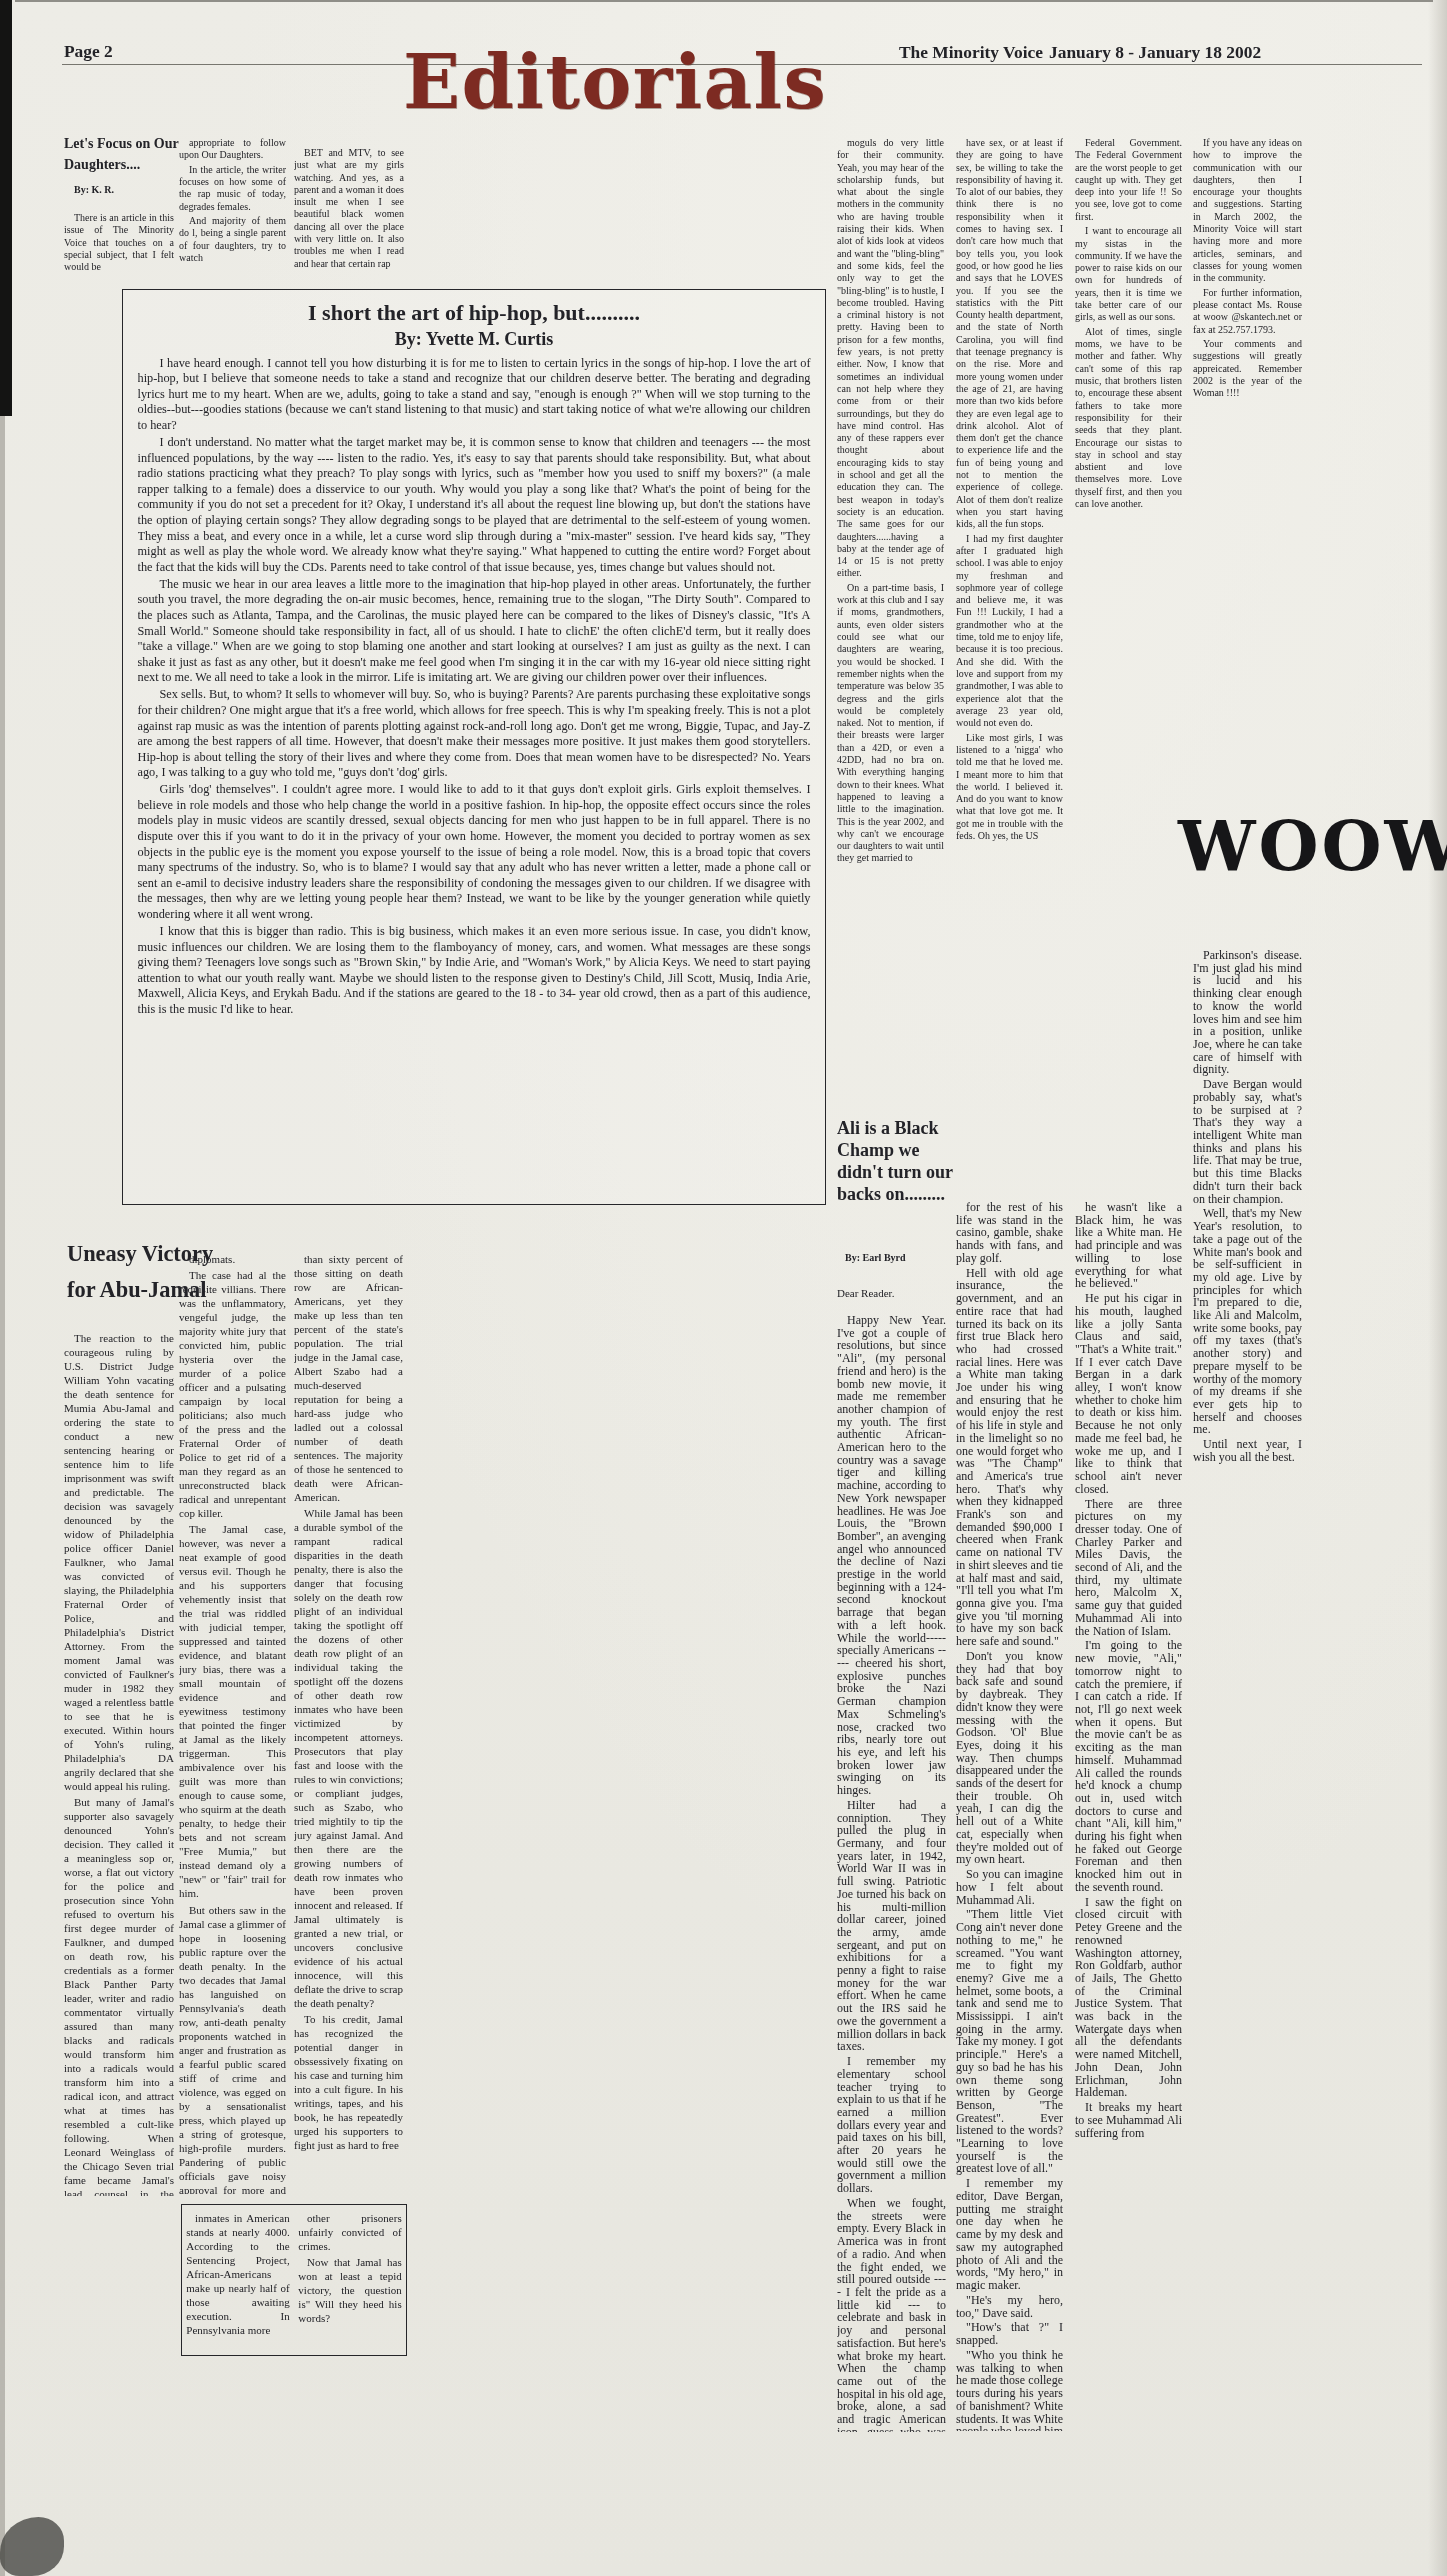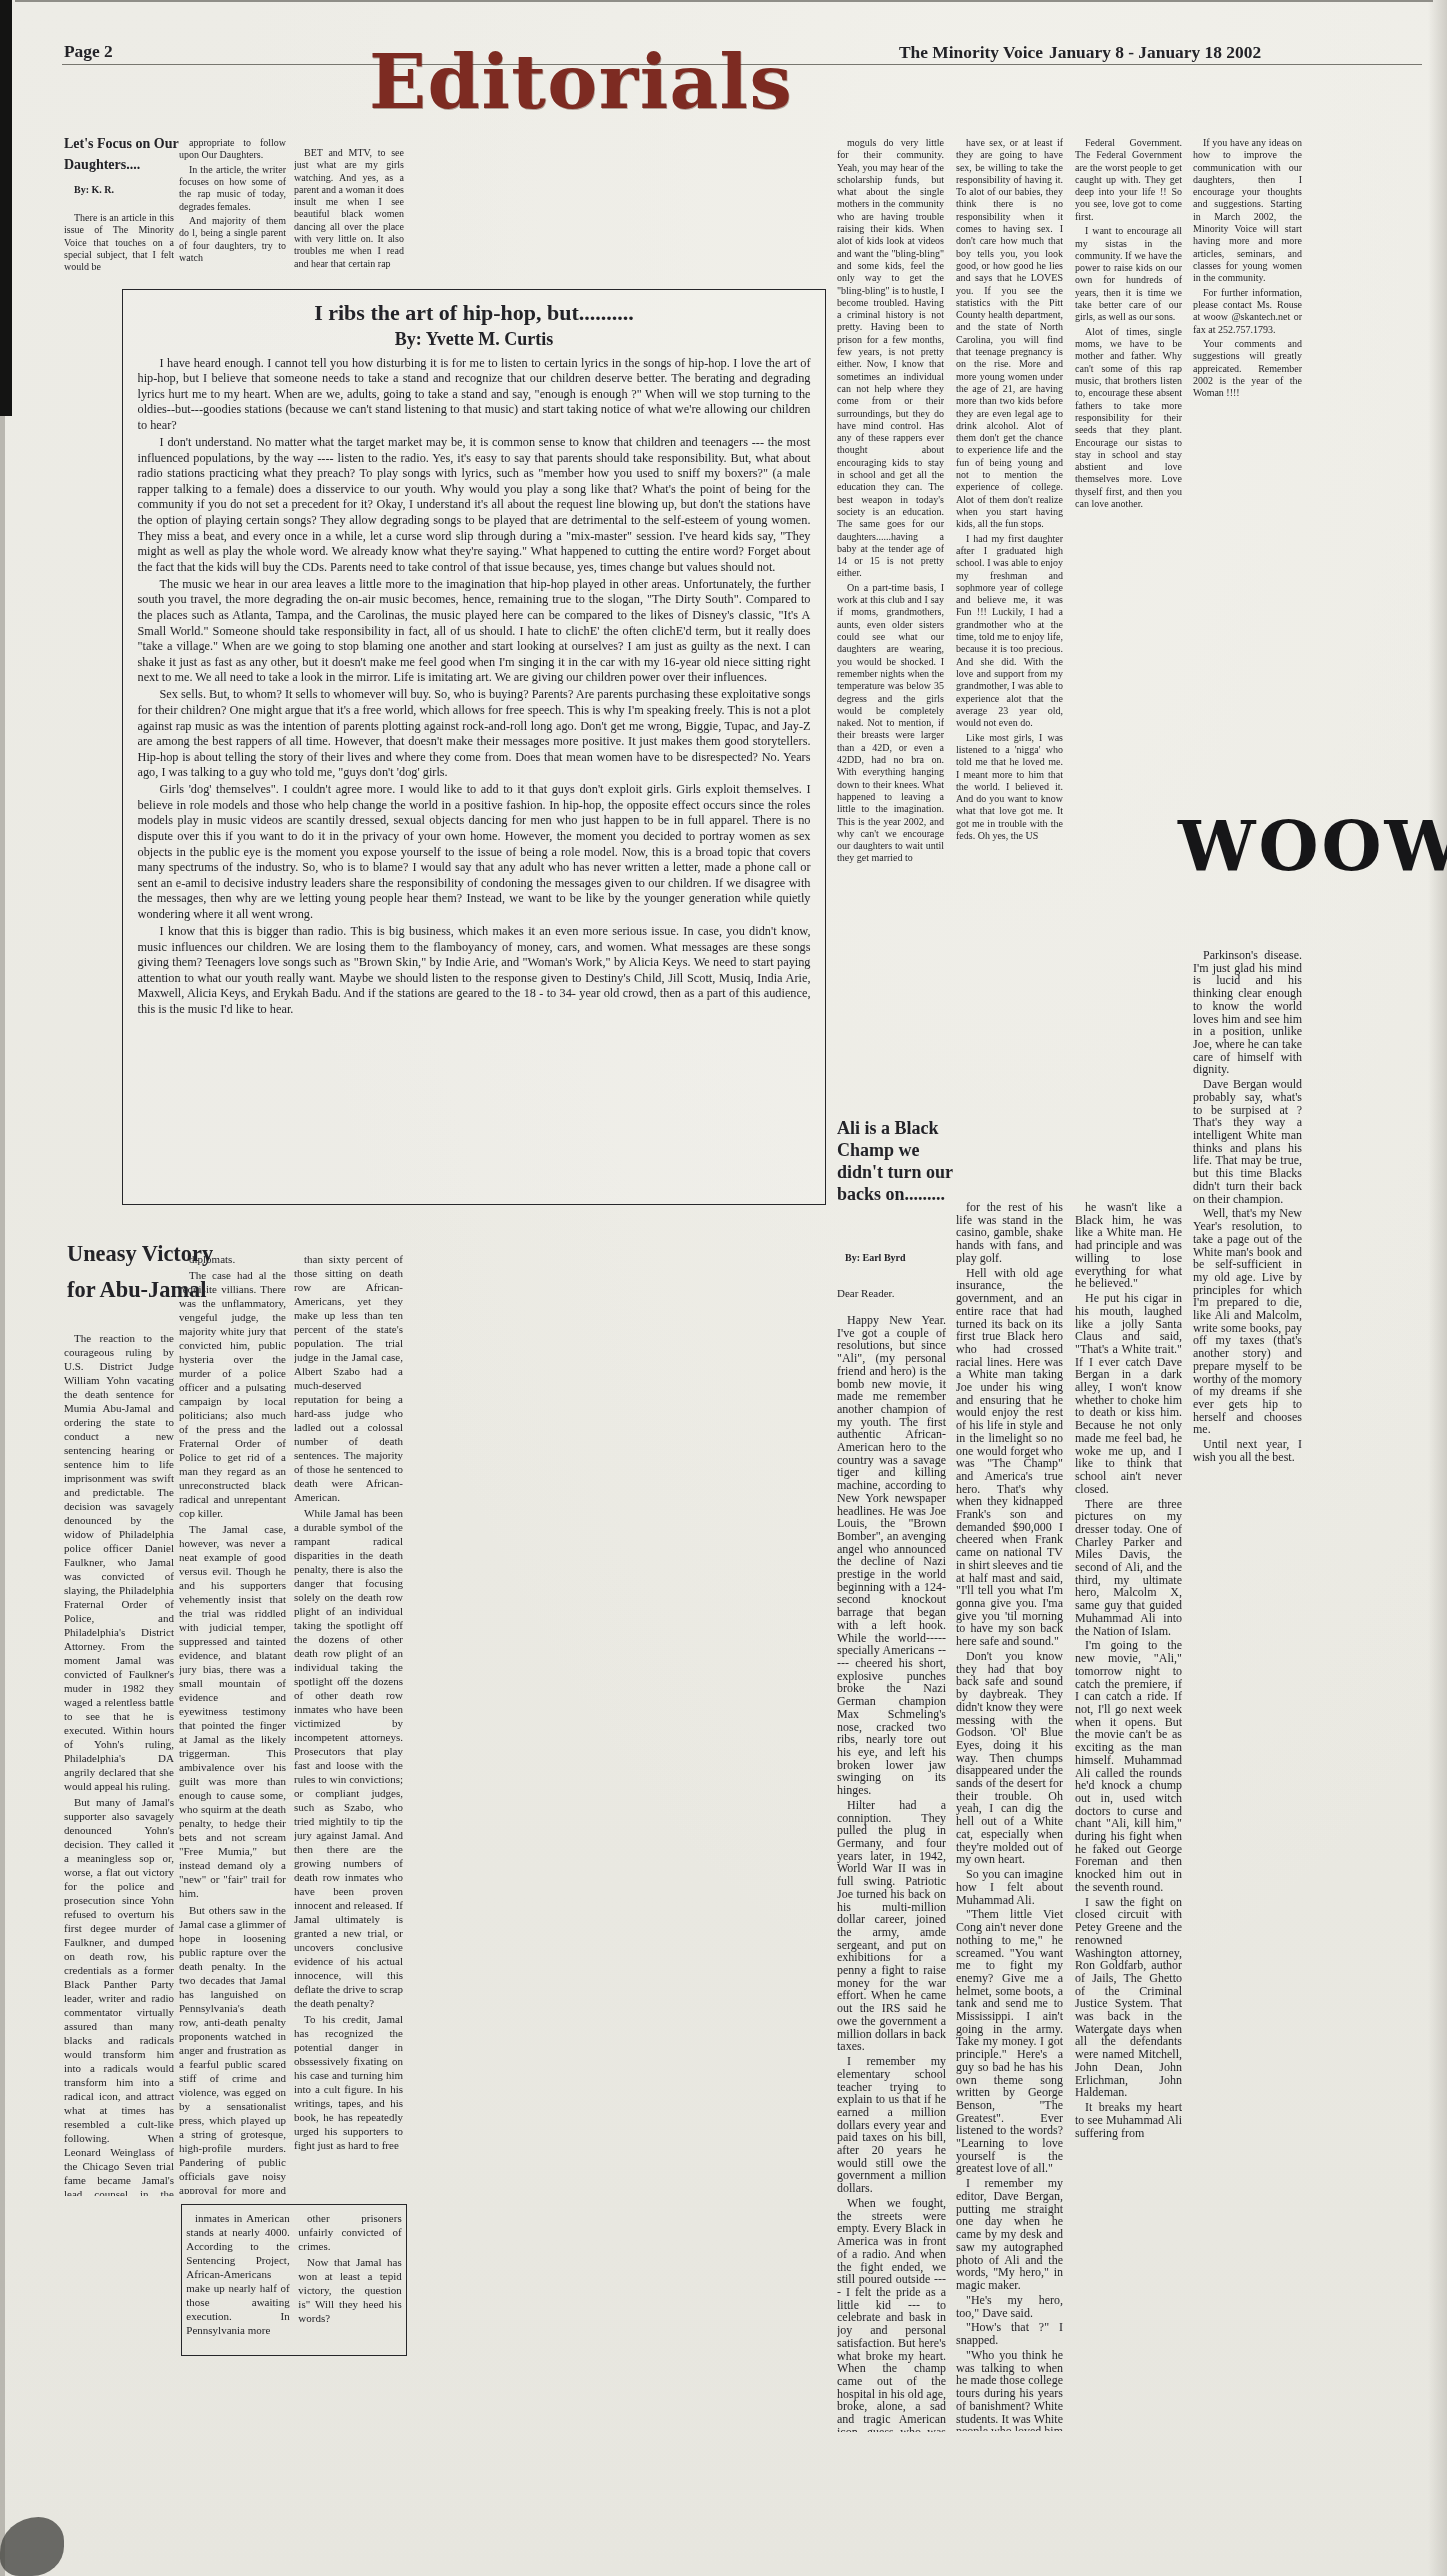--- a/index.html
+++ b/index.html
@@ -13,21 +13,21 @@
   .edge-right{position:absolute;right:0;top:0;width:19px;height:2576px;background:linear-gradient(90deg,rgba(0,0,0,0),#cfcdc6);}
   .edge-top{position:absolute;left:14.5px;top:0;width:1418px;height:2.2px;background:#8f8e88;}
   .smudge{position:absolute;left:0;top:2517px;width:64px;height:59px;background:#4a4a46;border-radius:60% 40% 50% 30%;opacity:.8;}
   .hrule{position:absolute;left:62px;top:64px;width:1360px;height:1.4px;background:#77766f;}
 
   .hdr{position:absolute;font-weight:bold;font-size:17.4px;white-space:nowrap;}
   .page-label{left:64px;top:41px;}
   .paper-name{left:899px;top:42px;}
   .date-range{left:1049px;top:42px;}
 
-  .masthead{position:absolute;left:369px;top:42px;width:492px;
+  .masthead{position:absolute;left:369px;top:42px;width:492px;text-align:center;
             font-family:"DejaVu Serif",serif;font-weight:bold;font-size:75px;line-height:80px;
             color:#7d2b22;letter-spacing:1.4px;text-shadow:0.7px 0.7px 0 rgba(60,20,10,.35);}
 
   .head{position:absolute;margin:0;font-weight:bold;}
   .d-head{left:64px;top:133px;width:127px;font-size:14px;line-height:21px;}
   .j-head{left:67px;top:1236px;width:174px;font-size:22.4px;line-height:36px;}
   .a-head{left:837px;top:1117px;width:122px;font-size:18px;line-height:22px;}
 
   .byline{position:absolute;font-weight:bold;font-size:10px;white-space:nowrap;}
   .d-byline{left:74px;top:184px;}
@@ -121,21 +121,21 @@
       <p>I want to encourage all my sistas in the community. If we have the power to raise kids on our own for hundreds of years, then it is time we take better care of our girls, as well as our sons.</p>
       <p>Alot of times, single moms, we have to be mother and father. Why can't some of this rap music, that brothers listen to, encourage these absent fathers to take more responsibility for their seeds that they plant. Encourage our sistas to stay in school and stay abstient and love themselves more. Love thyself first, and then you can love another.</p>
     </div>
   <div class="col" id="d7">
       <p>If you have any ideas on how to improve the communication with our daughters, then I encourage your thoughts and suggestions. Starting in March 2002, the Minority Voice will start having more and more articles, seminars, and classes for young women in the community.</p>
       <p>For further information, please contact Ms. Rouse at woow @skantech.net or fax at 252.757.1793.</p>
       <p>Your comments and suggestions will greatly appreicated. Remember 2002 is the year of the Woman !!!!</p>
     </div>
 
   <div class="hiphop-box">
-    <div class="hiphop-title">I ribs the art of hip-hop, but..........</div>
+    <div class="hiphop-title">I short the art of hip-hop, but..........</div>
     <div class="hiphop-byline">By:  Yvette M. Curtis</div>
     <div class="hiphop-body">
         <p>I have heard enough. I cannot tell you how disturbing it is for me to listen to certain lyrics in the songs of hip-hop. I love the art of hip-hop, but I believe that someone needs to take a stand and recognize that our children deserve better. The berating and degrading lyrics hurt me to my heart. When are we, adults, going to take a stand and say, "enough is enough ?" When will we stop turning to the oldies--but---goodies stations (because we can't stand listening to that music) and start taking notice of what we're allowing our children to hear?</p>
         <p>I don't understand. No matter what the target market may be, it is common sense to know that children and teenagers --- the most influenced populations, by the way ---- listen to the radio. Yes, it's easy to say that parents should take responsibility. But, what about radio stations practicing what they preach? To play songs with lyrics, such as "member how you used to sniff my boxers?" (a male rapper talking to a female) does a disservice to our youth. Why would you play a song like that? What's the point of being for the community if you do not set a precedent for it? Okay, I understand it's all about the request line blowing up, but don't the stations have the option of playing certain songs? They allow degrading songs to be played that are detrimental to the self-esteem of young women. They miss a beat, and every once in a while, let a curse word slip through during a "mix-master" session. I've heard kids say, "They might as well as play the whole word. We already know what they're saying." What happened to cutting the entire word? Forget about the fact that the kids will buy the CDs. Parents need to take control of that issue because, yes, times change but values should not.</p>
         <p>The music we hear in our area leaves a little more to the imagination that hip-hop played in other areas. Unfortunately, the further south you travel, the more degrading the on-air music becomes, hence, remaining true to the slogan, "The Dirty South". Compared to the places such as Atlanta, Tampa, and the Carolinas, the music played here can be compared to the likes of Disney's classic, "It's A Small World." Someone should take responsibility in fact, all of us should. I hate to clichE' the often clichE'd term, but it really does "take a village." When are we going to stop blaming one another and start looking at ourselves? I am just as guilty as the next. I can shake it just as fast as any other, but it doesn't make me feel good when I'm singing it in the car with my 16-year old niece sitting right next to me. We all need to take a look in the mirror. Life is imitating art. We are giving our children power over their influences.</p>
         <p>Sex sells. But, to whom? It sells to whomever will buy. So, who is buying? Parents? Are parents purchasing these exploitative songs for their children? One might argue that it's a free world, which allows for free speech. This is why I'm speaking freely. This is not a plot against rap music as was the intention of parents plotting against rock-and-roll long ago. Don't get me wrong, Biggie, Tupac, and Jay-Z are among the best rappers of all time. However, that doesn't make their messages more positive. It just makes them good storytellers. Hip-hop is about telling the story of their lives and where they come from. Does that mean women have to be disrespected? No. Years ago, I was talking to a guy who told me, "guys don't 'dog' girls.</p>
         <p>Girls 'dog' themselves". I couldn't agree more. I would like to add to it that guys don't exploit girls. Girls exploit themselves. I believe in role models and those who help change the world in a positive fashion. In hip-hop, the opposite effect occurs since the roles models play in music videos are scantily dressed, sexual objects dancing for men who just happen to be in full apparel. There is no dispute over this if you want to do it in the privacy of your own home. However, the moment you decided to portray women as sex objects in the public eye is the moment you expose yourself to the issue of being a role model. Now, this is a broad topic that covers many spectrums of the industry. So, who is to blame? I would say that any adult who has never written a letter, made a phone call or sent an e-amil to decisive industry leaders share the responsibility of condoning the messages given to our children. If we disagree with the messages, then why are we letting young people hear them? Instead, we want to be like by the younger generation while quietly wondering where it all went wrong.</p>
         <p>I know that this is bigger than radio. This is big business, which makes it an even more serious issue. In case, you didn't know, music influences our children. We are losing them to the flamboyancy of money, cars, and women. What messages are these songs giving them? Teenagers love songs such as "Brown Skin," by Indie Arie, and "Woman's Work," by Alicia Keys. We need to start paying attention to what our youth really want. Maybe we should listen to the response given to Destiny's Child, Jill Scott, Musiq, India Arie, Maxwell, Alicia Keys, and Erykah Badu. And if the stations are geared to the 18 - to 34- year old crowd, then as a part of this audience, this is the music I'd like to hear.</p>
       </div>
   </div>

